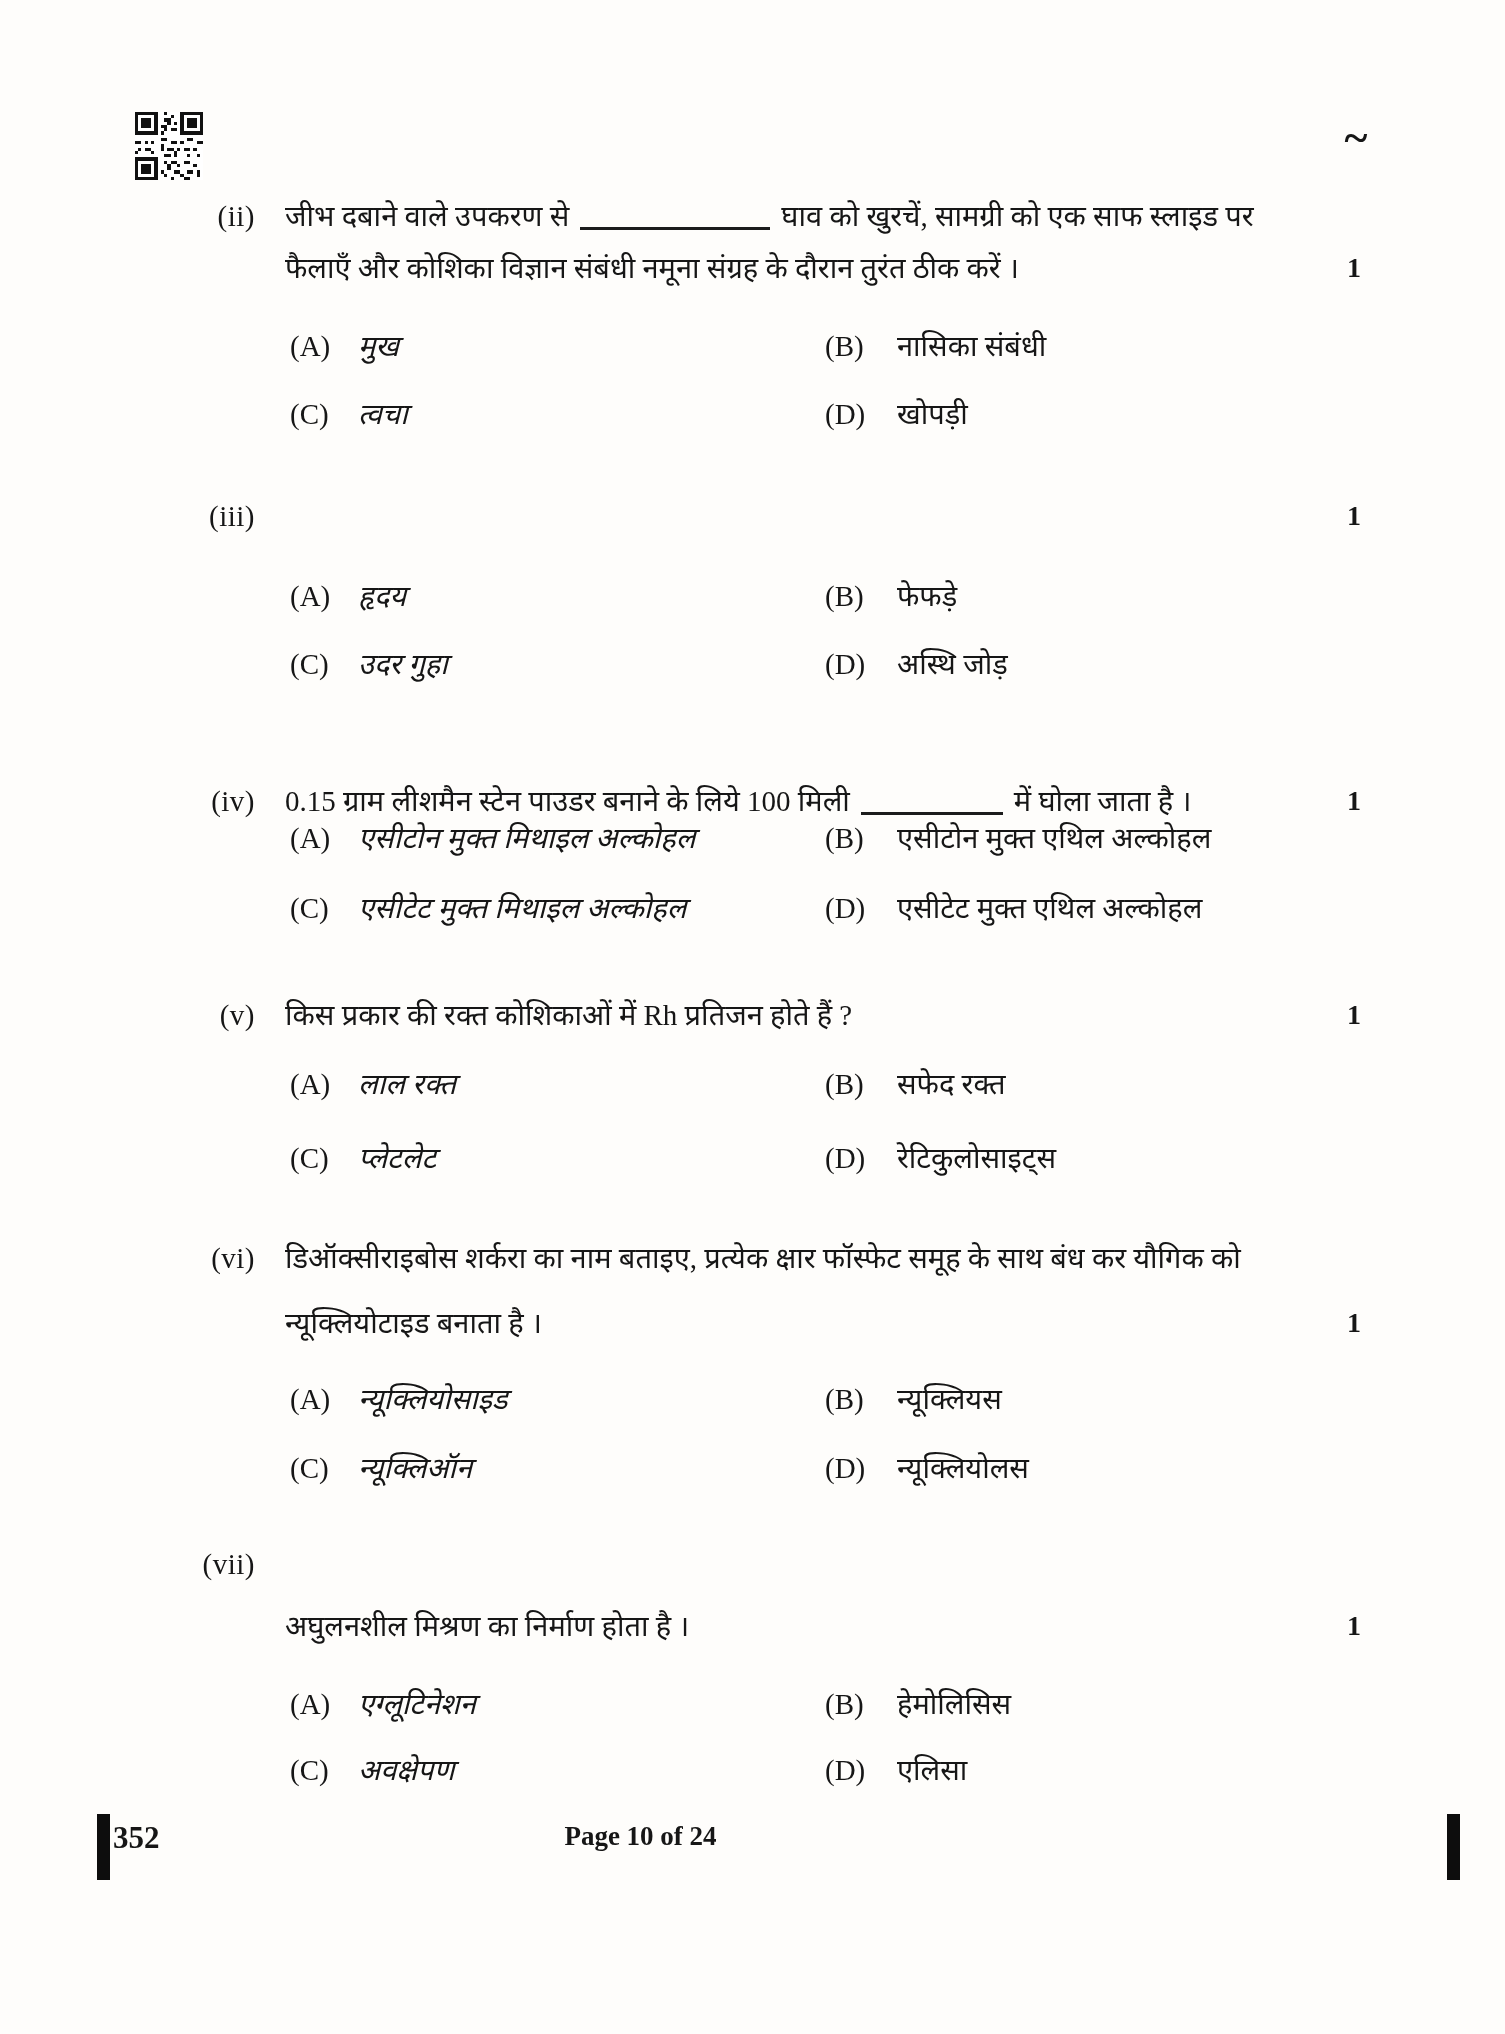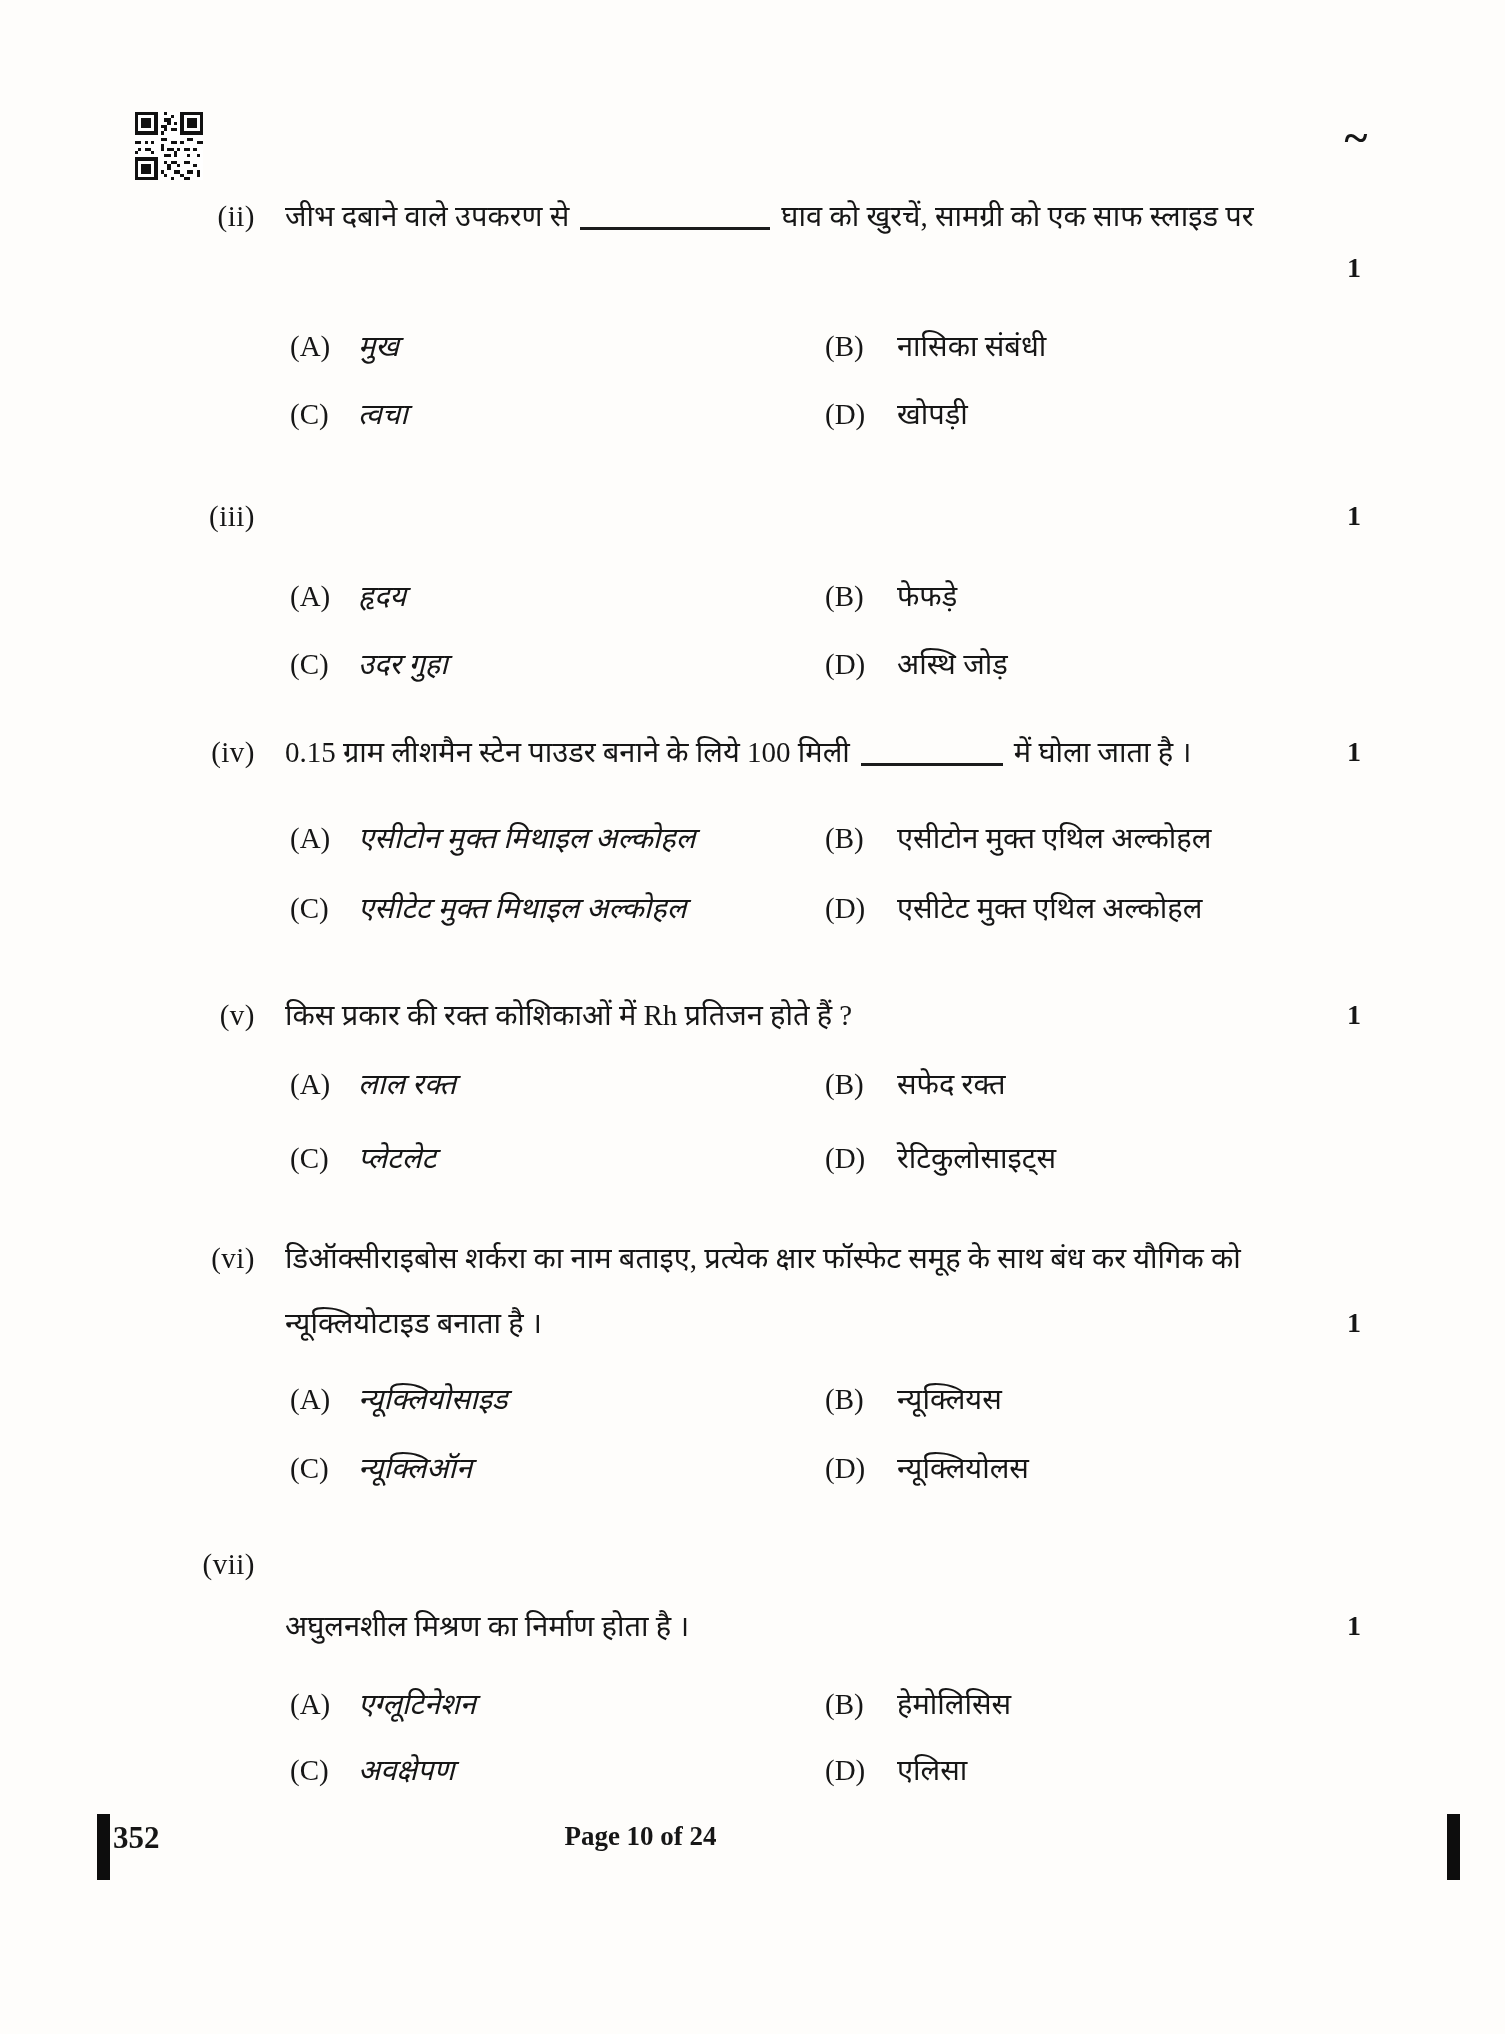--- a/index.html
+++ b/index.html
@@ -110,20 +110,21 @@
     </g>
   </svg>
 
   <div class="tilde">~</div>
 
   <div class="row" style="top:196px">
     <span class="qnum">(ii)</span>
     <span class="stem"><span>जीभ दबाने वाले उपकरण से</span><span class="blank b190"></span><span>घाव को खुरचें, सामग्री को एक साफ स्लाइड पर</span></span>
   </div>
   <div class="row" style="top:248px">
+    <span class="stem">फैलाएँ और कोशिका विज्ञान संबंधी नमूना संग्रह के दौरान तुरंत ठीक करें ।</span>
     <span class="mark">1</span>
   </div>
   <div class="row" style="top:326px">
     <span class="ol1">(A)</span>
     <span class="ot1">मुख</span>
     <span class="ol2">(B)</span>
     <span class="ot2">नासिका संबंधी</span>
   </div>
   <div class="row" style="top:394px">
     <span class="ol1">(C)</span>
@@ -142,21 +143,21 @@
     <span class="ol2">(B)</span>
     <span class="ot2">फेफड़े</span>
   </div>
   <div class="row" style="top:644px">
     <span class="ol1">(C)</span>
     <span class="ot1">उदर गुहा</span>
     <span class="ol2">(D)</span>
     <span class="ot2">अस्थि जोड़</span>
   </div>
 
-  <div class="row" style="top:732px">
+  <div class="row" style="top:781px">
     <span class="qnum">(iv)</span>
     <span class="stem"><span>0.15 ग्राम लीशमैन स्टेन पाउडर बनाने के लिये 100 मिली</span><span class="blank b142"></span><span>में घोला जाता है ।</span></span>
     <span class="mark">1</span>
   </div>
   <div class="row" style="top:818px">
     <span class="ol1">(A)</span>
     <span class="ot1">एसीटोन मुक्त मिथाइल अल्कोहल</span>
     <span class="ol2">(B)</span>
     <span class="ot2">एसीटोन मुक्त एथिल अल्कोहल</span>
   </div>

